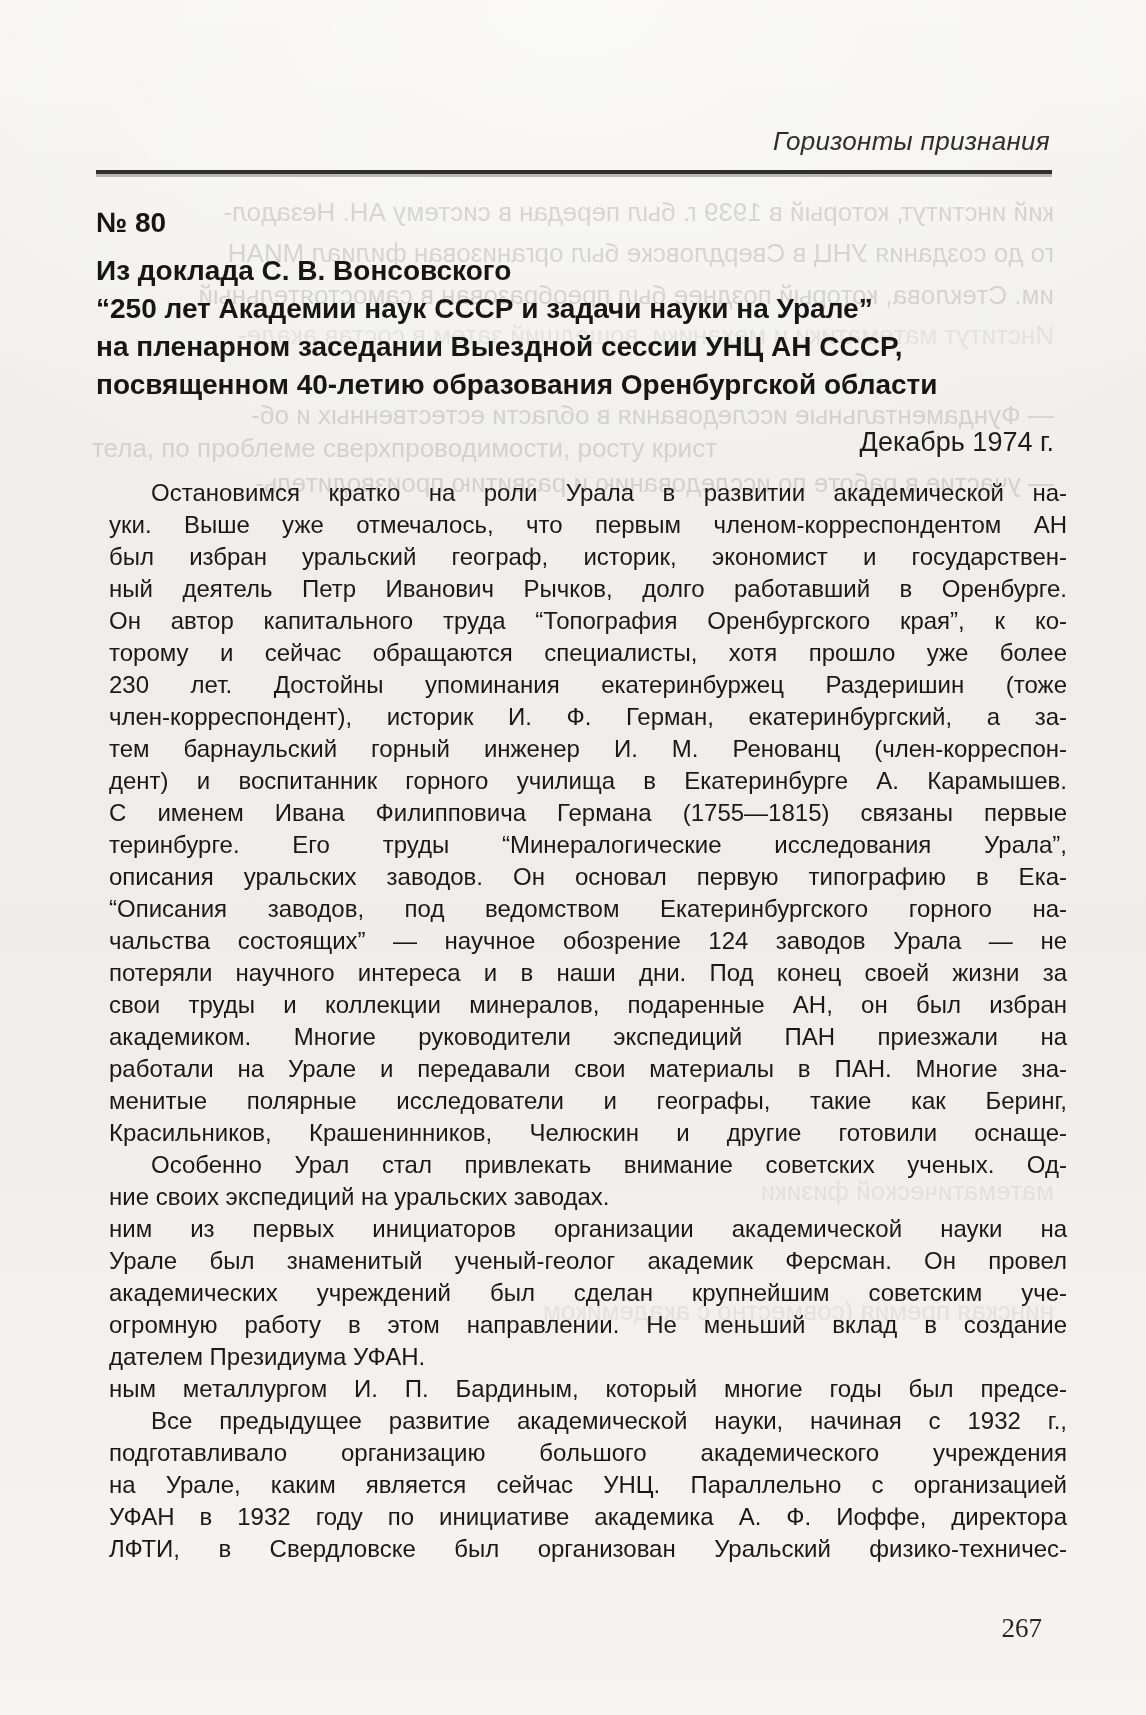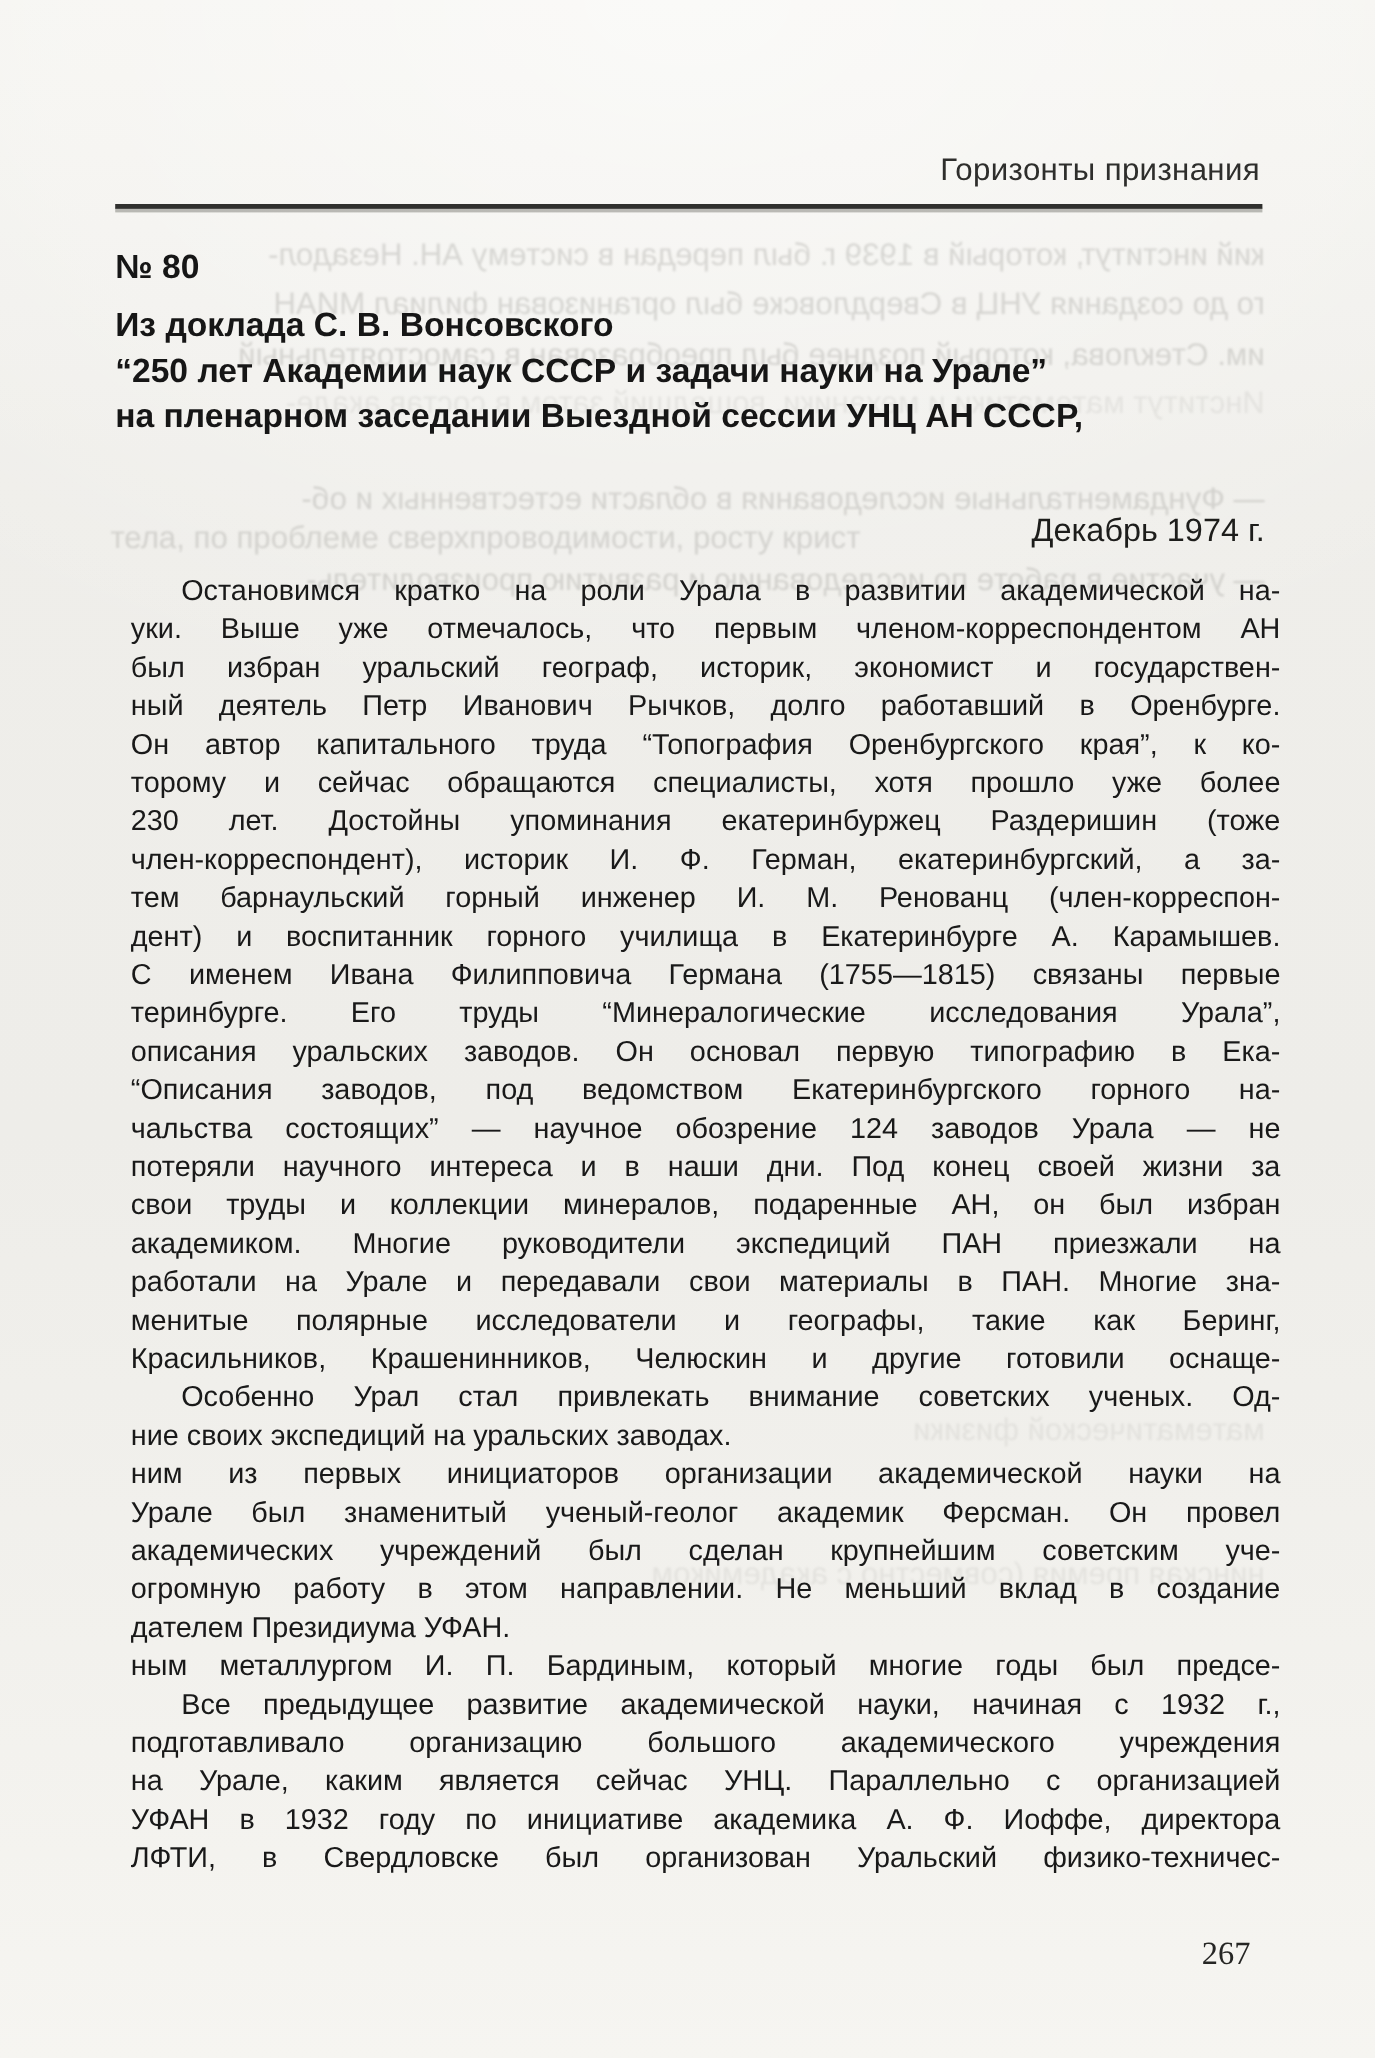--- a/index.html
+++ b/index.html
@@ -12,21 +12,21 @@
     position: relative;
     width: 1146px; height: 1715px;
     overflow: hidden;
     background:
       radial-gradient(ellipse 140% 60% at 50% 0%, rgba(255,255,255,0.55), rgba(255,255,255,0) 60%),
       linear-gradient(180deg, #f5f4f0 0%, #efeeea 22%, #eeede9 55%, #f2f1ed 80%, #f6f5f1 100%);
     color: #1b1b1b;
   }
   .running-head {
     position: absolute; top: 126px; right: 96px;
-    font-size: 26px; letter-spacing: 0.3px; color: #2e2e2c;
+    font-size: 26px; letter-spacing: 0.3px; color: #2e2e2c; font-style: italic;
   }
   .header-rule {
     position: absolute; left: 96px; top: 170px; width: 956px; height: 4px;
     background: #30302e;
     box-shadow: 0 3px 0 rgba(110,110,104,0.45);
   }
   .ghost-layer { position: absolute; inset: 0; pointer-events: none; }
   .ghost {
     position: absolute; left: 92px; width: 962px;
     font-size: 26px; line-height: 30px;
@@ -78,20 +78,21 @@
 
   <div class="running-head">Горизонты признания</div>
 
   <div class="header-rule"></div>
 
   <div class="doc-heading">
     <div class="doc-number">№ 80</div>
     <div class="doc-title-line">Из доклада С. В. Вонсовского</div>
     <div class="doc-title-line">“250 лет Академии наук СССР и задачи науки на Урале”</div>
     <div class="doc-title-line">на пленарном заседании Выездной сессии УНЦ АН СССР,</div>
+    <div class="doc-title-line">посвященном 40-летию образования Оренбургской области</div>
   </div>
 
   <div class="date-line">Декабрь 1974 г.</div>
 
   <div class="doc-body">
       <div class="line indent">Остановимся кратко на роли Урала в развитии академической на-</div>
       <div class="line">уки. Выше уже отмечалось, что первым членом-корреспондентом АН</div>
       <div class="line">был избран уральский географ, историк, экономист и государствен-</div>
       <div class="line">ный деятель Петр Иванович Рычков, долго работавший в Оренбурге.</div>
       <div class="line">Он автор капитального труда “Топография Оренбургского края”, к ко-</div>

